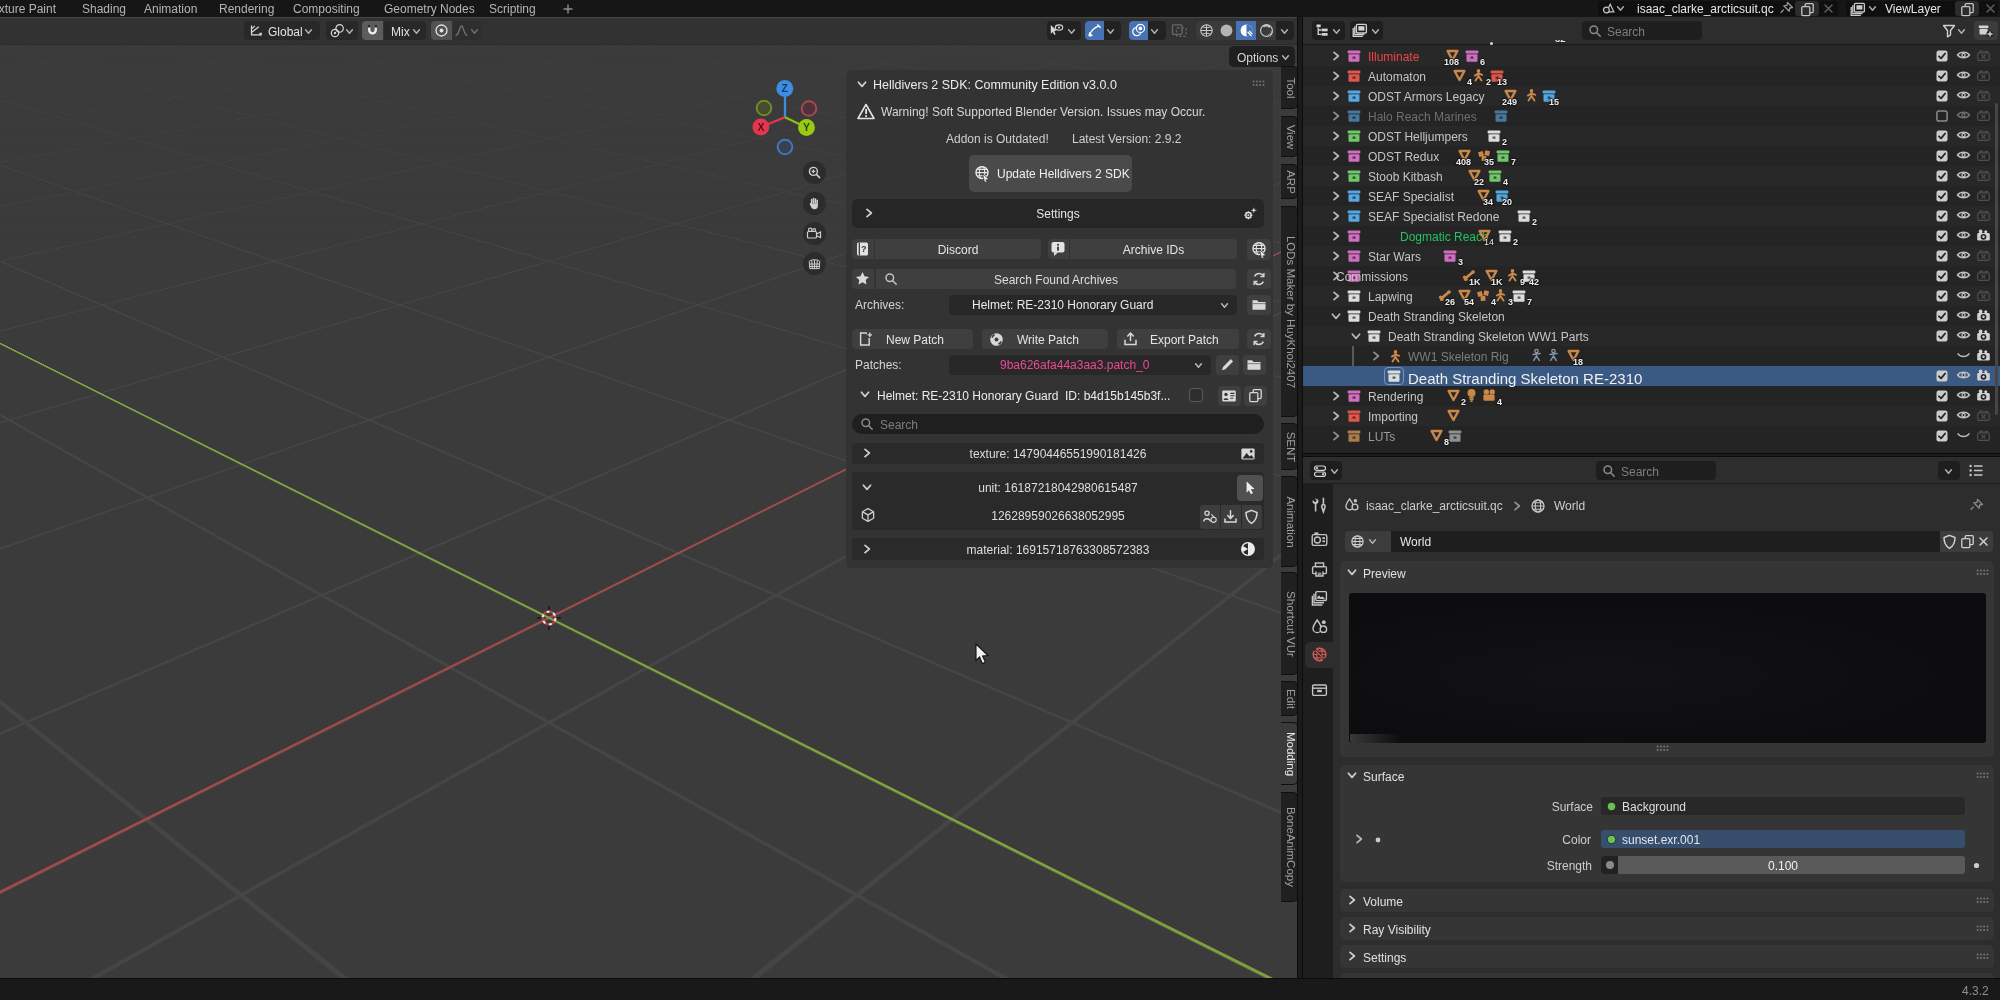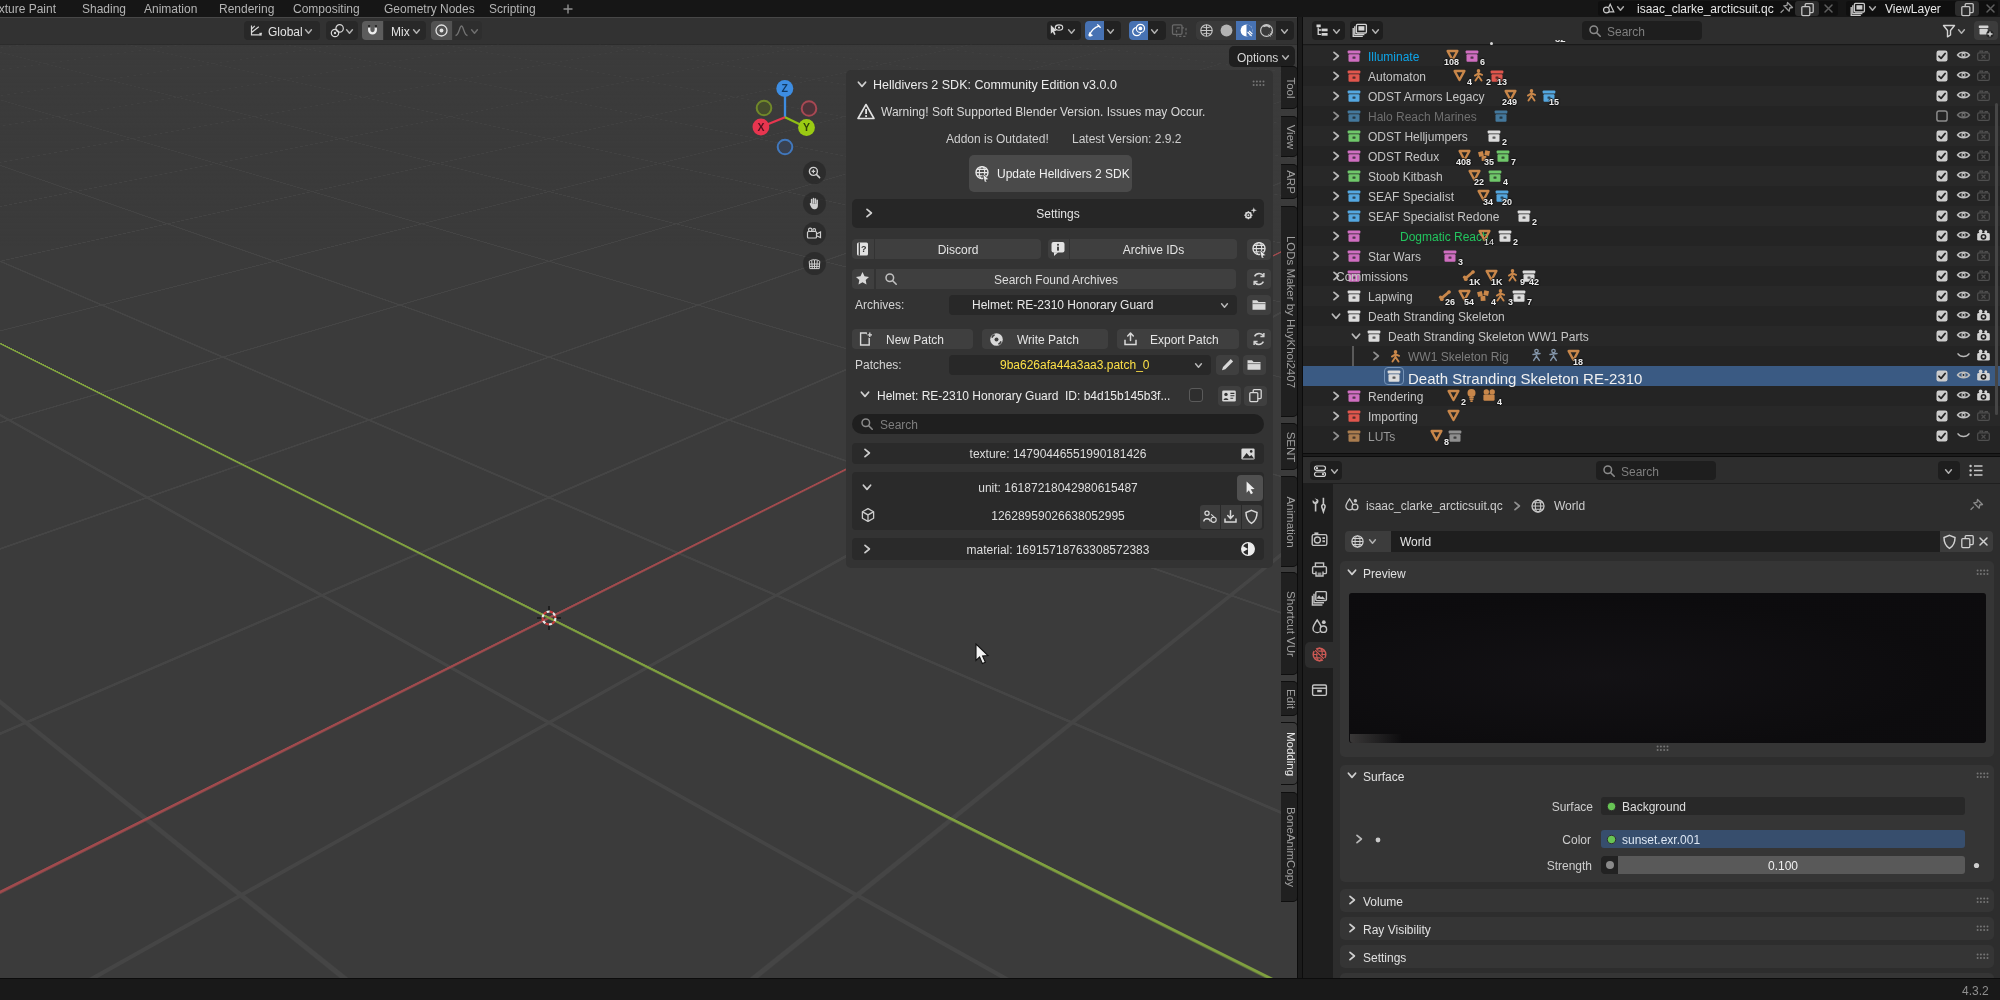--- a/index.html
+++ b/index.html
@@ -334,21 +334,21 @@
 <div class="txt" style="left:1150px;top:334px;font-size:12px;color:#e4e4e4;">Export Patch</div>
 <div class="a" style="left:1247px;top:329px;width:24px;height:20px;background:#3f3f3f;border-radius:4px"></div>
 <svg style="left:1251px;top:331px" width="16" height="16" viewBox="0 0 16 16">
     <path d="M12.6,5 A5.2,5.2 0 0 0 3.6,5.3" fill="none" stroke="#d2d2d2" stroke-width="1.5"></path>
     <path d="M12.9,2 L12.8,5.5 L9.4,5.4" fill="none" stroke="#d2d2d2" stroke-width="1.5"></path>
     <path d="M3.4,11 A5.2,5.2 0 0 0 12.4,10.7" fill="none" stroke="#d2d2d2" stroke-width="1.5"></path>
     <path d="M3.1,14 L3.2,10.5 L6.6,10.6" fill="none" stroke="#d2d2d2" stroke-width="1.5"></path>
   </svg>
 <div class="txt" style="left:855px;top:359px;font-size:12px;color:#d4d4d4;">Patches:</div>
 <div class="a" style="left:949px;top:355px;width:262px;height:20px;background:#282828;border-radius:4px"></div>
-<div class="txt" style="left:1000px;top:359px;font-size:12px;color:#fde047;">9ba626afa44a3aa3.patch_0</div>
+<div class="txt" style="left:1000px;top:359px;font-size:12px;color:#ec4899;">9ba626afa44a3aa3.patch_0</div>
 <svg style="left:1194px;top:361px" width="9" height="9" viewBox="0 0 9 9">
     <path d="M1.6,2.8 L4.5,6.2 L7.4,2.8" fill="none" stroke="#b8b8b8" stroke-width="1.5" stroke-linecap="round" stroke-linejoin="round"></path>
   </svg>
 <div class="a" style="left:1216px;top:355px;width:23px;height:20px;background:#3f3f3f;border-radius:4px"></div>
 <svg style="left:1220px;top:357px" width="15" height="15" viewBox="0 0 15 15">
     <path d="M2,13.2 L3,9.9 L10.8,2.1 L13.1,4.4 L5.3,12.2 Z" fill="#d8d8d8"></path>
   </svg>
 <div class="a" style="left:1243px;top:355px;width:23px;height:20px;background:#3f3f3f;border-radius:4px"></div>
 <svg style="left:1246px;top:357px" width="16" height="16" viewBox="0 0 16 16">
     <path d="M1.5,3.2 L6,3.2 L7.6,5 L14.5,5 L14.5,12.8 L1.5,12.8 Z" fill="#d8d8d8"></path>
@@ -516,21 +516,21 @@
   </div>
 <div class="a" style="left:1303px;top:46px;width:697px;height:20px;background:#282828"></div>
 <svg style="left:1329px;top:49px" width="14" height="14" viewBox="0 0 14 14">
     <path d="M5,3.4 L9.4,7 L5,10.6" fill="none" stroke="#b9b9b9" stroke-width="1.7" stroke-linecap="round" stroke-linejoin="round"></path>
   </svg>
 <svg style="left:1347px;top:49px" width="14" height="14" viewBox="0 0 14 14">
     <rect x="0.7" y="1.4" width="12.6" height="3.2" rx="0.9" fill="#cf6ec0"></rect>
     <rect x="1.5" y="5.3" width="11" height="7.4" rx="0.9" fill="#cf6ec0"></rect>
     <rect x="5.5" y="7.6" width="3" height="2.1" rx="0.5" fill="rgba(18,18,18,0.65)"></rect>
   </svg>
-<div class="txt" style="left:1368px;top:51px;font-size:12px;color:#0ea5e9;">Illuminate</div>
+<div class="txt" style="left:1368px;top:51px;font-size:12px;color:#ef4444;">Illuminate</div>
 <svg style="left:1445px;top:48px" width="15" height="15" viewBox="0 0 15 15">
     <path d="M2.6,3 L12.4,3 L7.5,12 Z" fill="none" stroke="#c9874a" stroke-width="2.4" stroke-linejoin="round"></path>
   </svg>
 <div class="txt" style="left:1444px;top:58px;font-size:9px;color:#ececec;text-shadow:-1px 0 1px #151515,1px 0 1px #151515,0 -1px 1px #151515,0 1px 1px #151515;font-weight:bold">108</div>
 <svg style="left:1465px;top:49px" width="14" height="14" viewBox="0 0 14 14">
     <rect x="0.7" y="1.4" width="12.6" height="3.2" rx="0.9" fill="#cf6ec0"></rect>
     <rect x="1.5" y="5.3" width="11" height="7.4" rx="0.9" fill="#cf6ec0"></rect>
     <rect x="5.5" y="7.6" width="3" height="2.1" rx="0.5" fill="rgba(18,18,18,0.65)"></rect>
   </svg>
 <div class="txt" style="left:1480px;top:58px;font-size:9px;color:#ececec;text-shadow:-1px 0 1px #151515,1px 0 1px #151515,0 -1px 1px #151515,0 1px 1px #151515;font-weight:bold">6</div>

